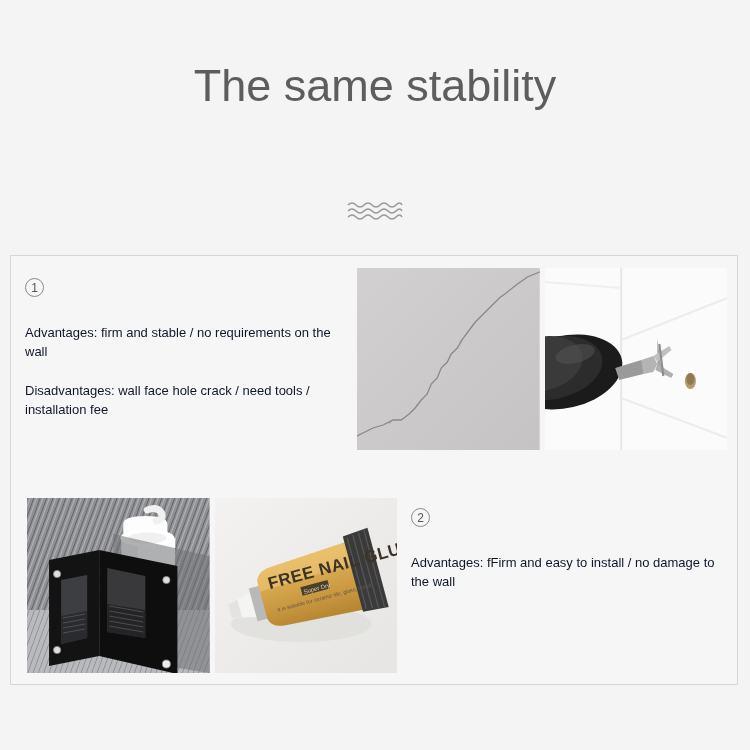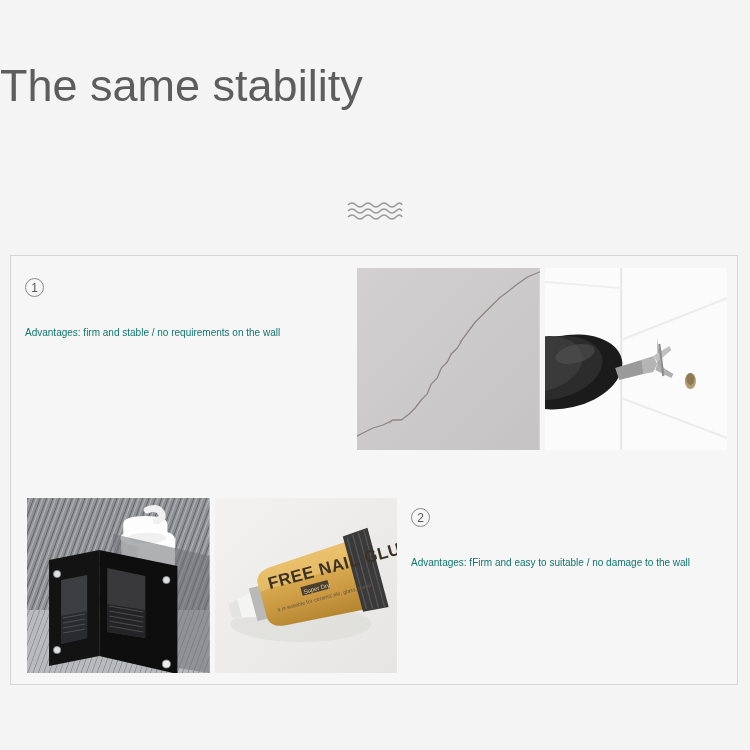--- a/index.html
+++ b/index.html
@@ -14,20 +14,21 @@
     overflow: hidden;
     position: relative;
   }
 
   
   .heading {
     position: absolute;
     top: 60px;
     left: 0;
     width: 750px;
+    text-align: center;
   }
   .heading-line1 {
     font-size: 45px;
     color: #5d5d5d;
     letter-spacing: 0px;
     line-height: 52px;
     font-weight: 400;
   }
   .heading-line2 {
     font-size: 45px;
@@ -125,22 +126,22 @@
     line-height: 19px;
     text-align: center;
     flex: none;
     box-sizing: border-box;
   }
   .step-title {
     font-size: 16.5px;
     color: #4c4c4c;
   }
   .para {
-    font-size: 10px;
-    color: #0f766e;
+    font-size: 13px;
+    color: #0f172a;
     line-height: 19px;
     margin-bottom: 20px;
   }
   .para:last-child { margin-bottom: 0; }
 
   
   .photo {
     flex: 1 1 0;
     position: relative;
     overflow: hidden;
@@ -164,20 +165,21 @@
 
 <div class="card">
 
   <div class="section-one">
 
     <div class="text-col-left">
       <div class="step-head">
         <span class="step-num">1</span>
       </div>
       <div class="para">Advantages: firm and stable / no requirements on the wall</div>
+      <div class="para">Disadvantages: wall face hole crack / need tools / installation fee</div>
     </div>
 
     <div class="img-row-right">
 
       <div class="photo">
         <svg width="100%" height="100%" viewBox="0 0 182 182" preserveAspectRatio="none">
           <defs>
             <linearGradient id="wallg" x1="0" y1="0" x2="1" y2="1">
               <stop offset="0%" stop-color="#d3d0d1"></stop>
               <stop offset="45%" stop-color="#cdcacb"></stop>
@@ -306,17 +308,17 @@
           </g>
         </svg>
       </div>
 
     </div>
 
     <div class="text-col-right">
       <div class="step-head">
         <span class="step-num">2</span>
       </div>
-      <div class="para">Advantages: fFirm and easy to suitable / no damage to the wall</div>
+      <div class="para">Advantages: fFirm and easy to install / no damage to the wall</div>
     </div>
 
   </div>
 </div>
 
 </body></html>

